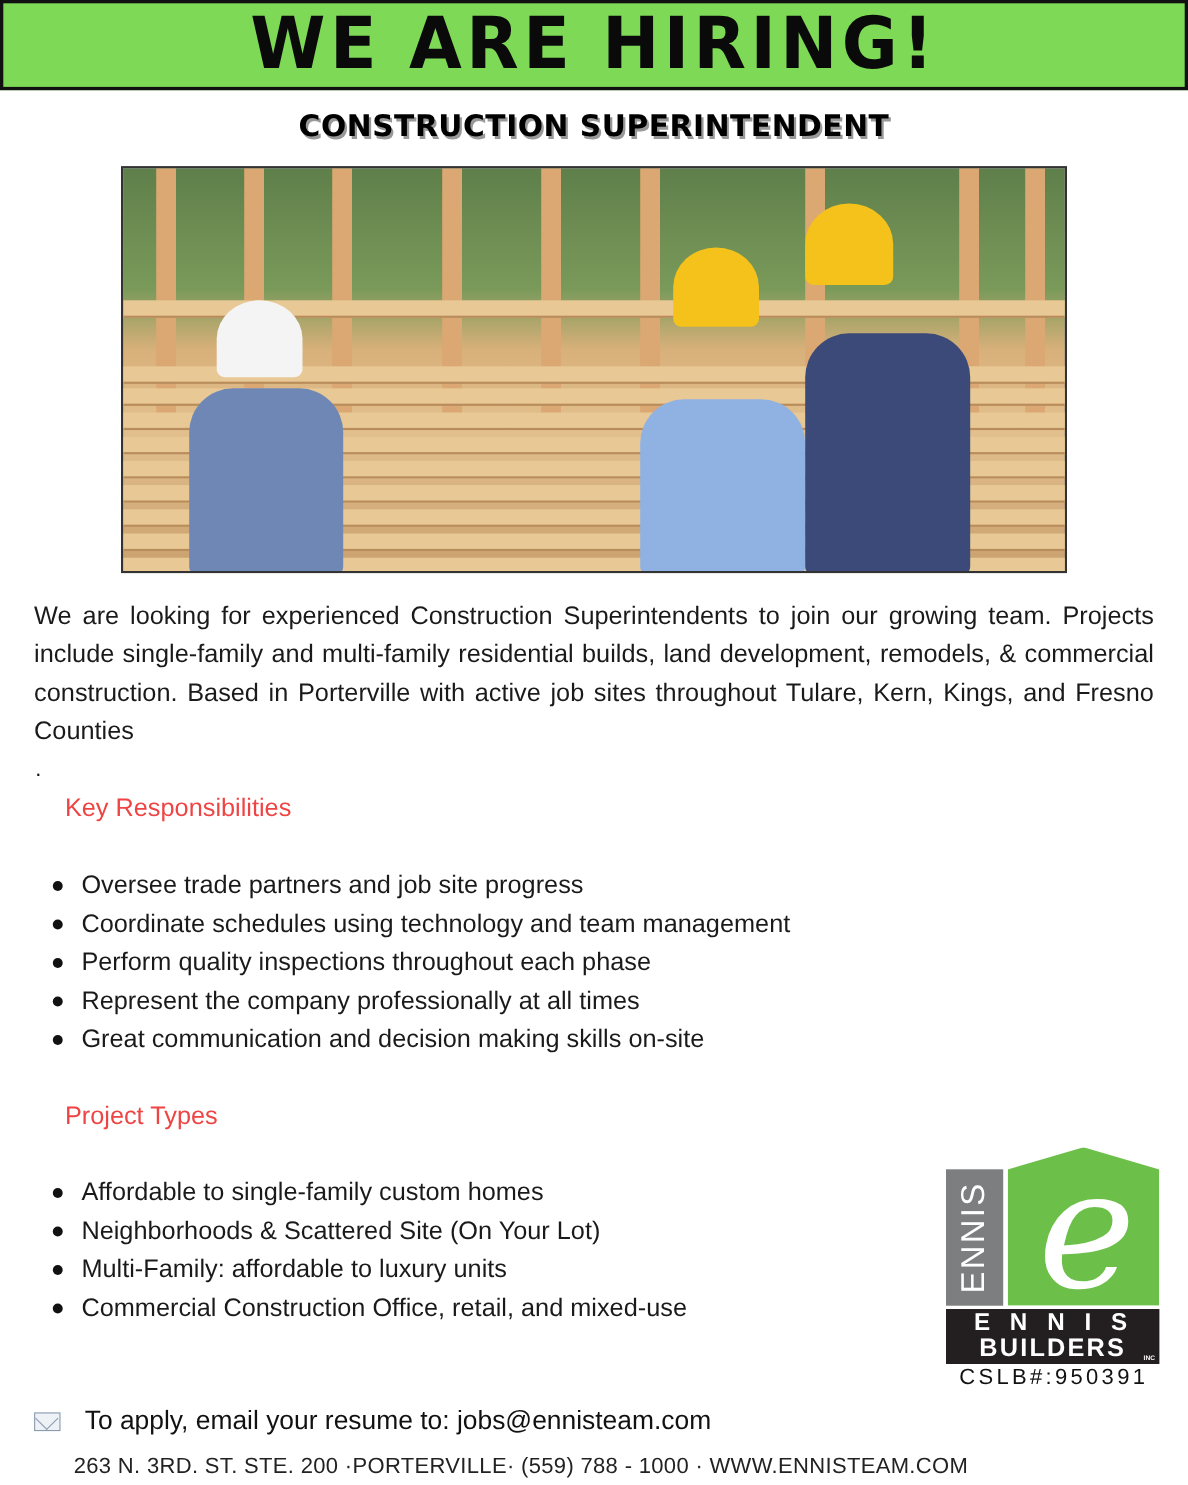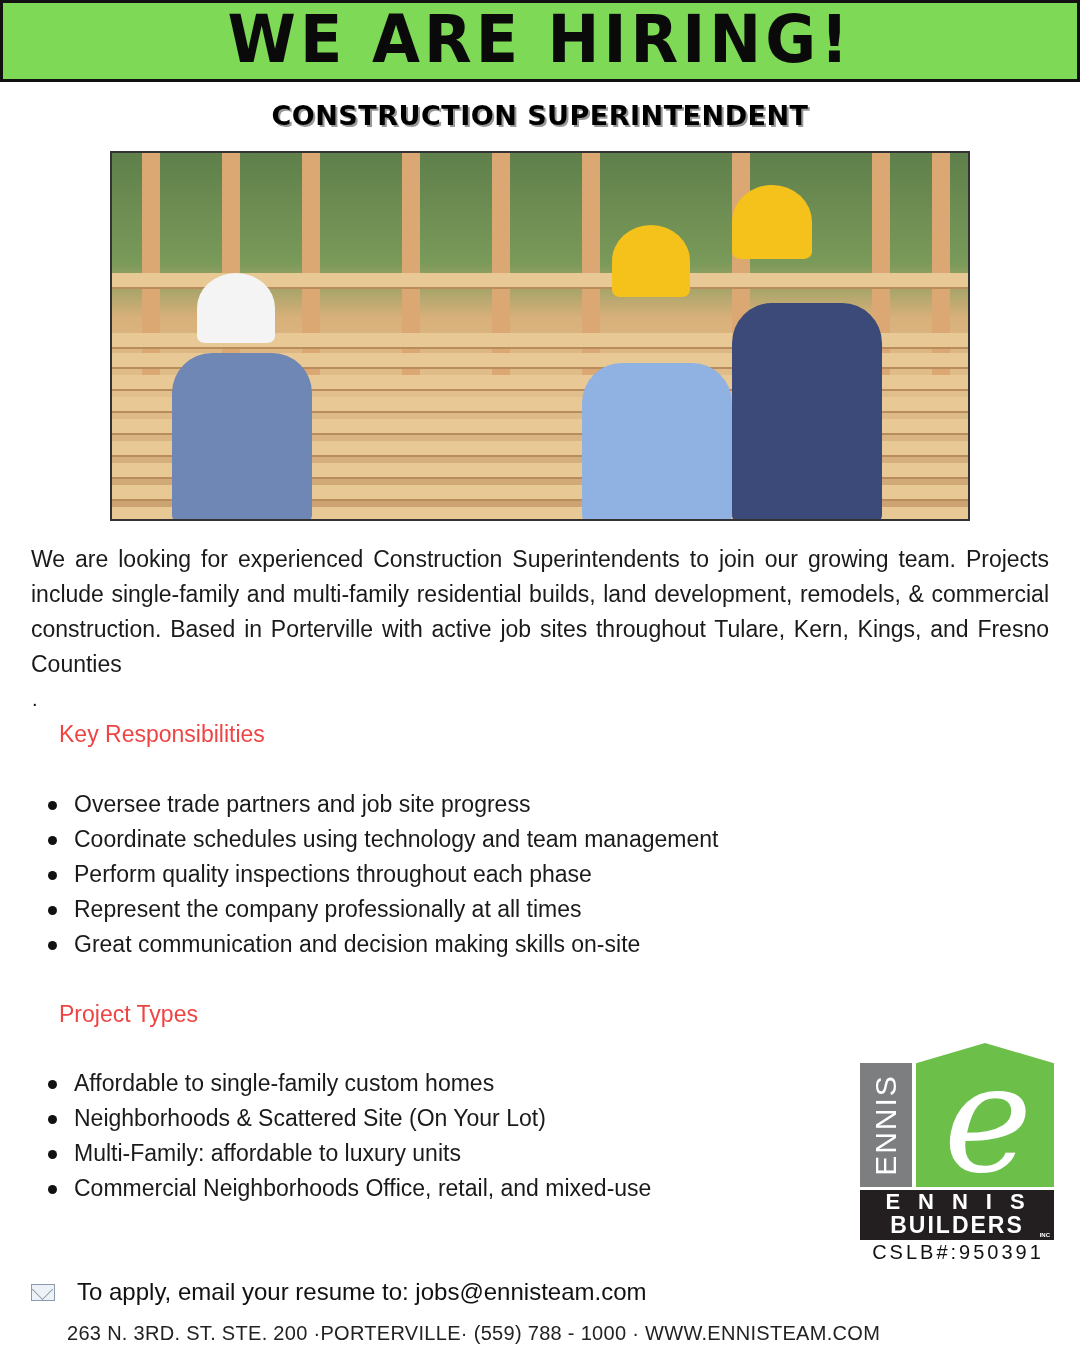--- a/index.html
+++ b/index.html
@@ -144,21 +144,21 @@
   <li>Perform quality inspections throughout each phase</li>
   <li>Represent the company professionally at all times</li>
   <li>Great communication and decision making skills on-site</li>
 </ul>
 
 <div class="section-heading" style="top:1001px">Project Types</div>
 <ul class="bullets" style="top:1066px">
   <li>Affordable to  single-family custom homes</li>
   <li>Neighborhoods &amp; Scattered Site (On Your Lot)</li>
   <li>Multi-Family: affordable to luxury units</li>
-  <li>Commercial Neighborhoods Office, retail, and mixed-use</li>
+  <li>Commercial Construction Office, retail, and mixed-use</li>
 </ul>
 
 <div class="logo">
   <div class="logo-house">
     <div class="logo-gray">
       <span>ENNIS</span>
     </div>
     <div class="logo-green"></div>
     <div class="logo-e">e</div>
   </div>

